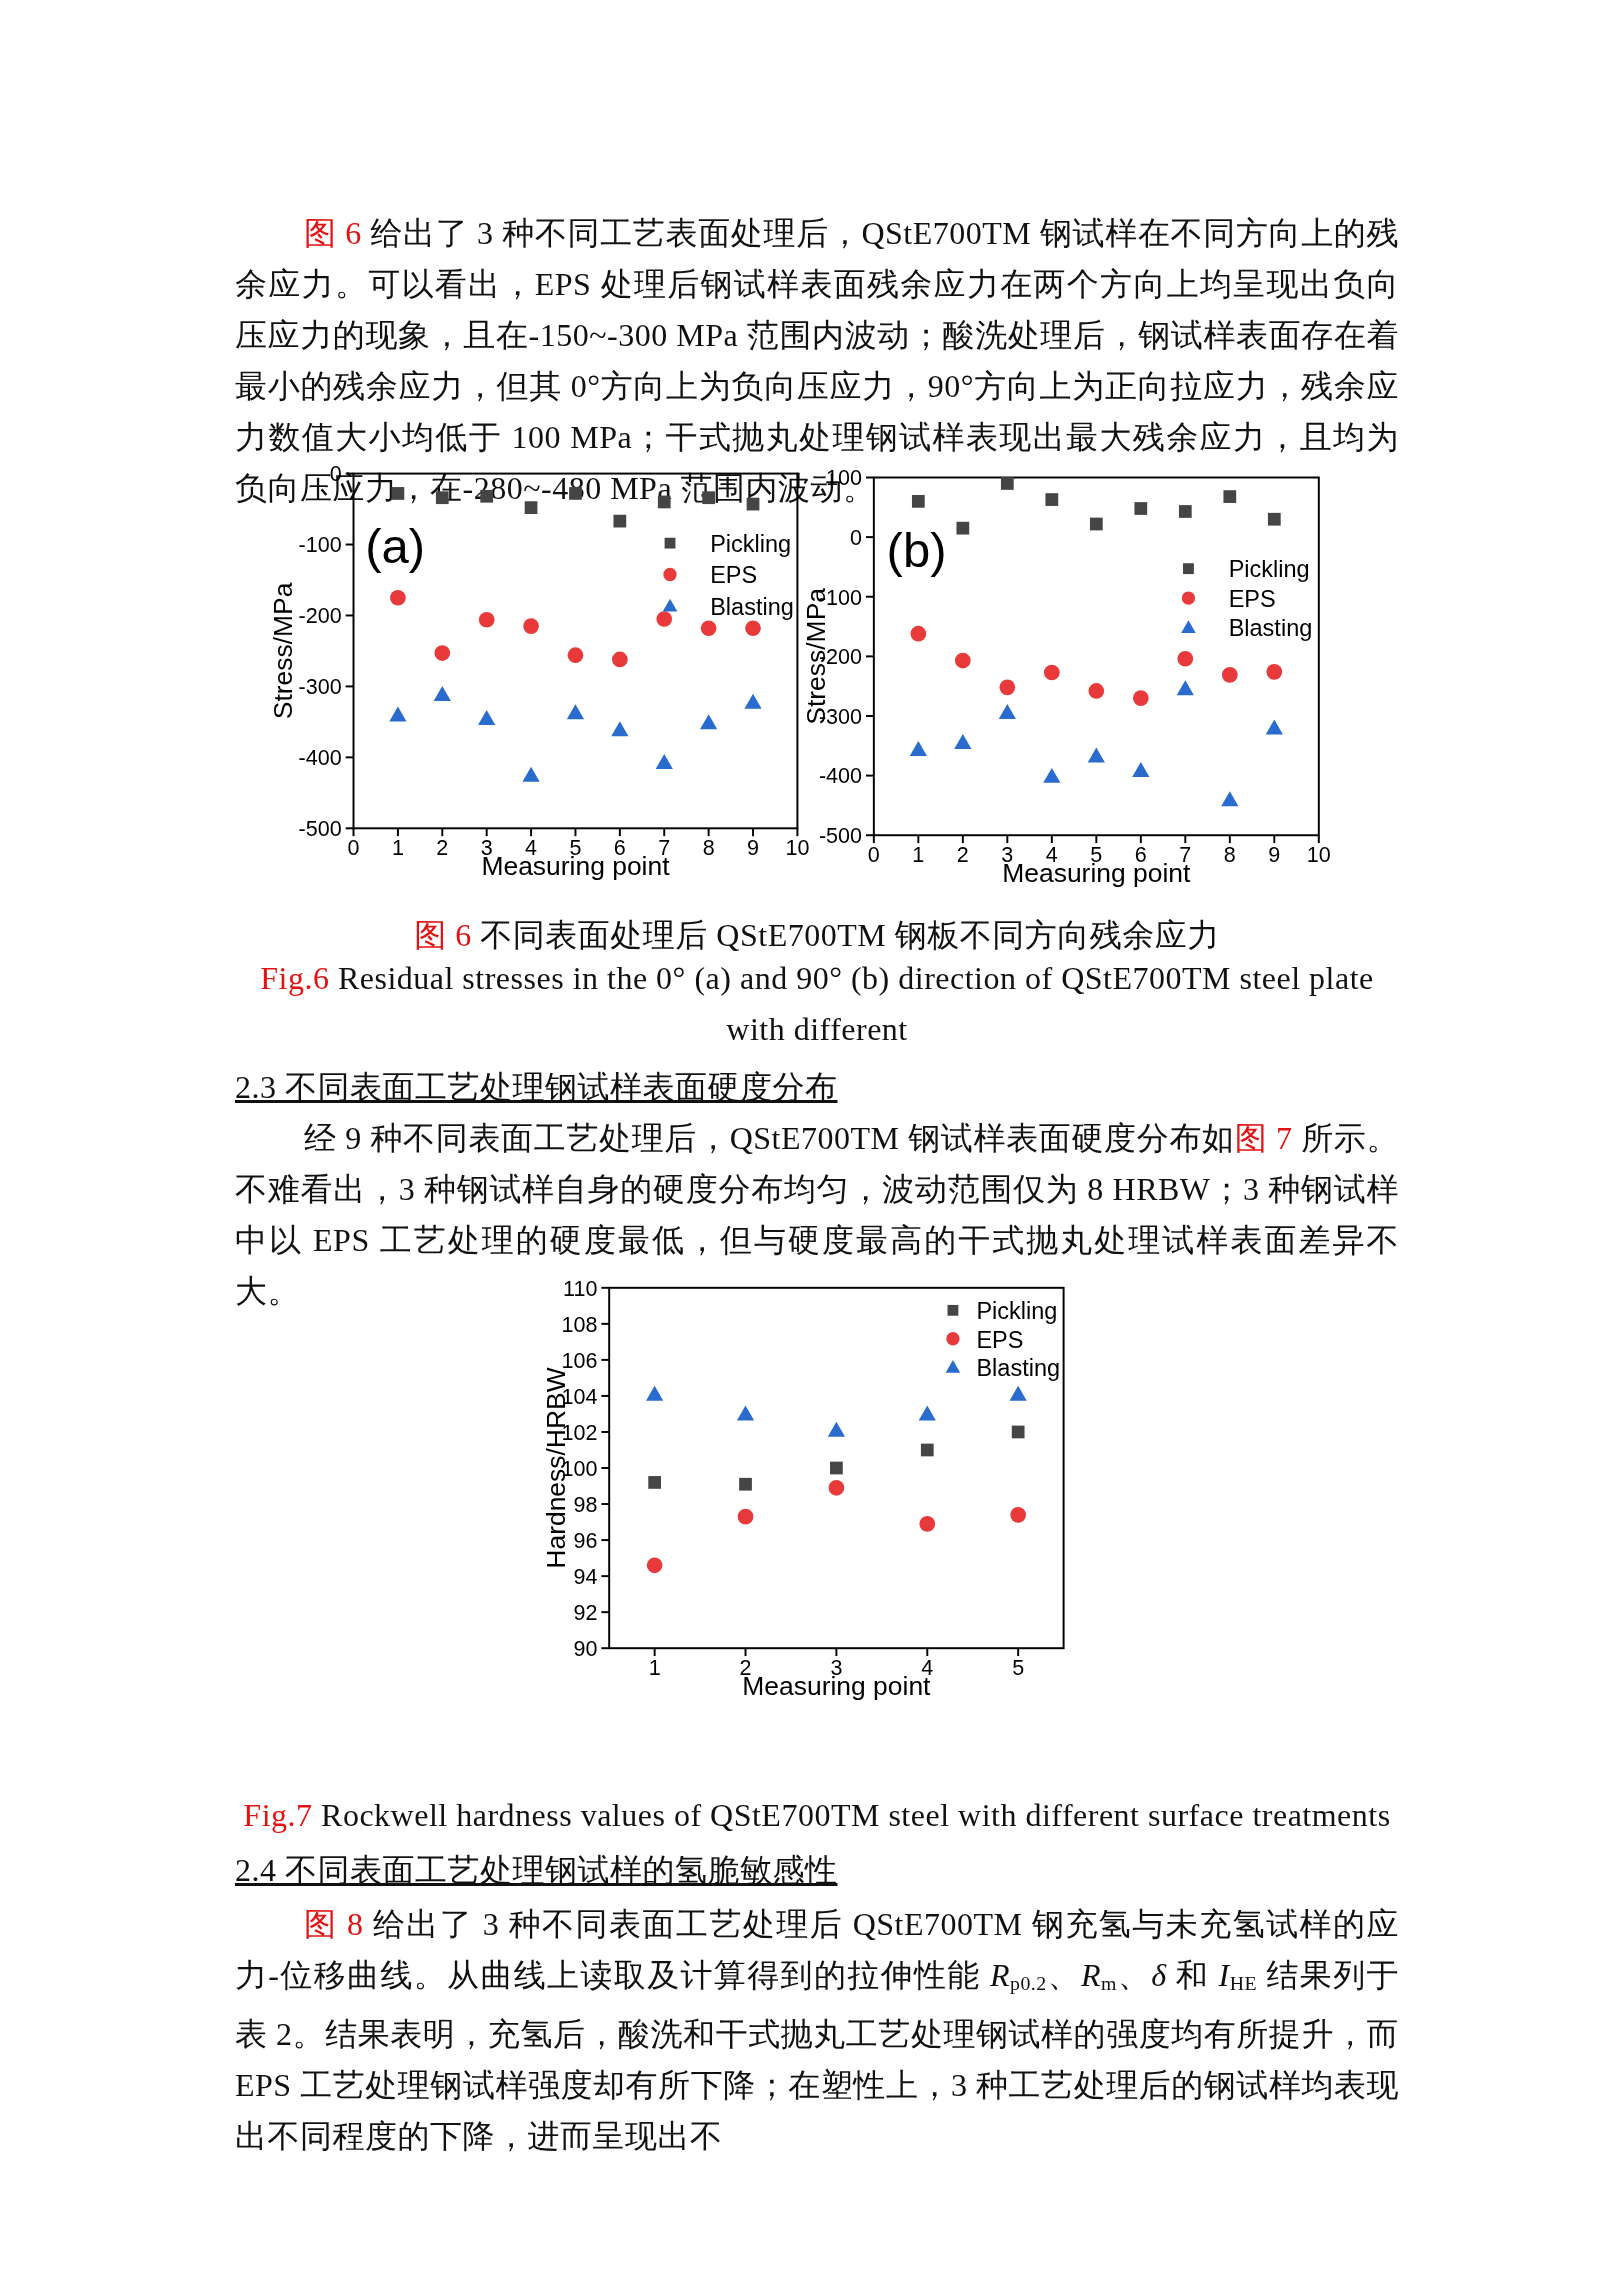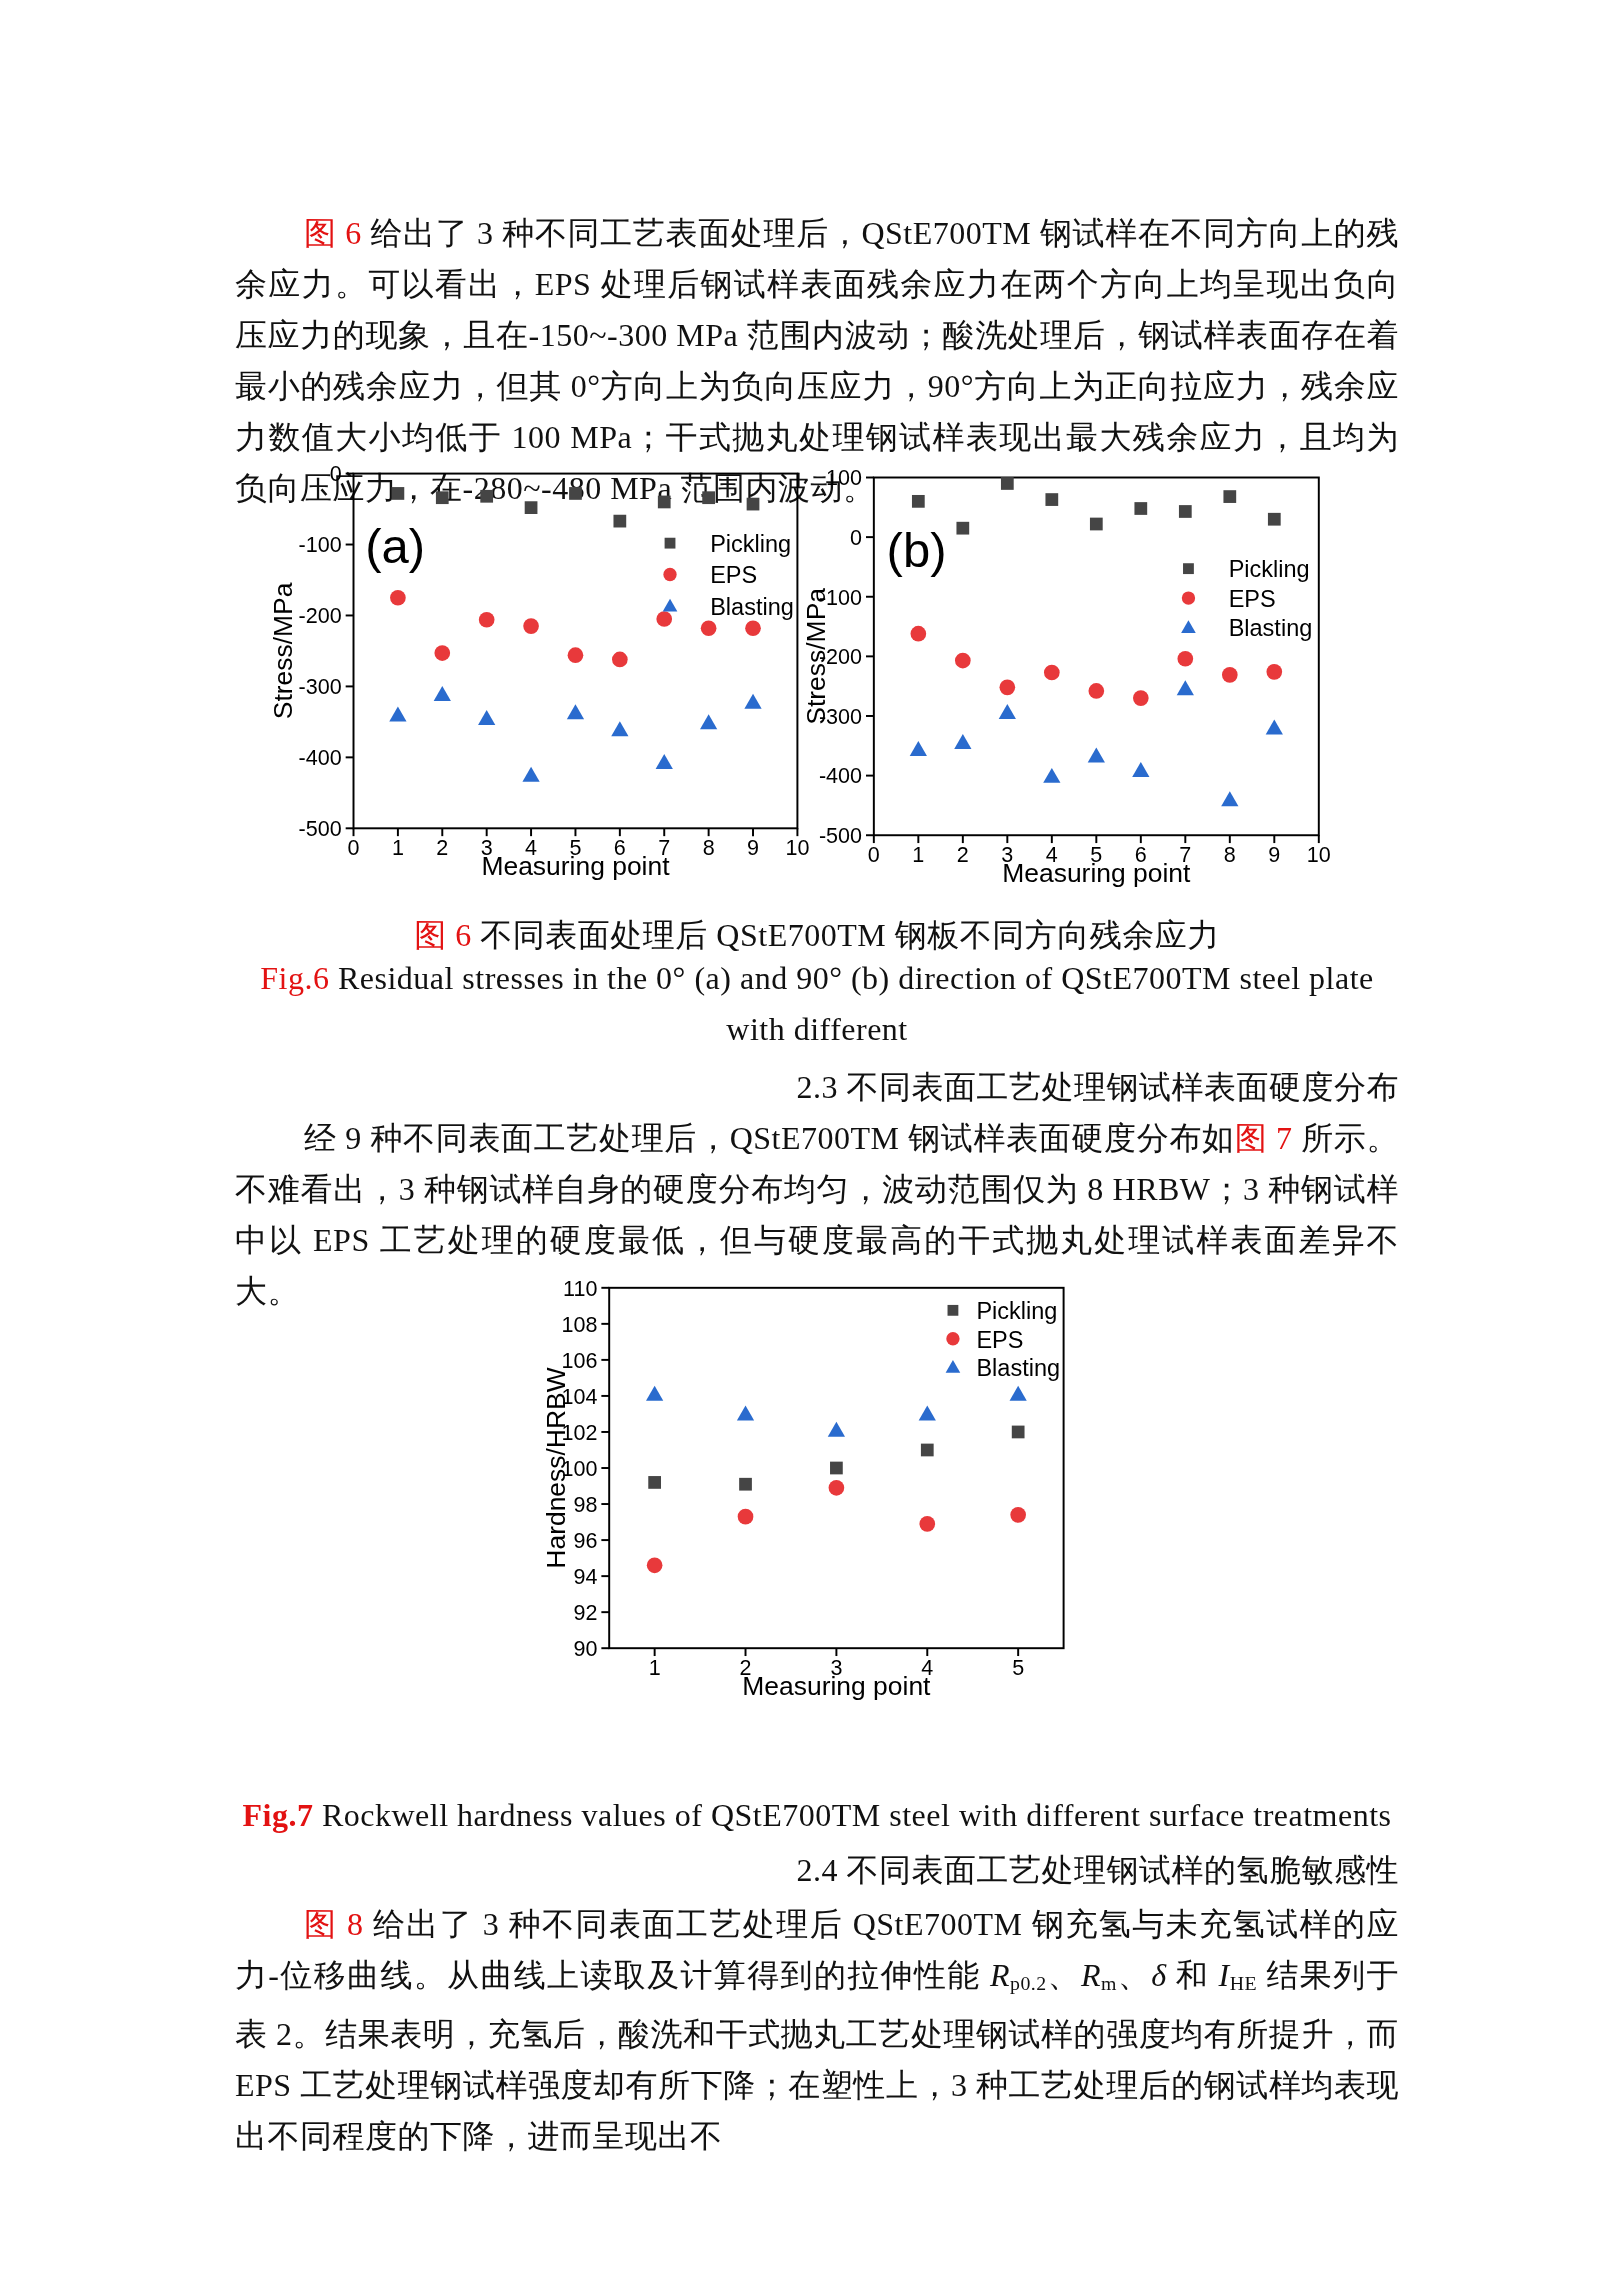--- a/index.html
+++ b/index.html
@@ -13,21 +13,21 @@
   }
   .textblock{
     position:absolute;
     left:235px;width:1164px;
     font-size:32px;line-height:51px;
     text-align:justify;
     letter-spacing:0.5px;
   }
   .para{text-indent:69px;}
   .center{text-align:center;text-indent:0;}
-  .heading{text-align:right;text-indent:0;}
+  .heading{text-align:left;text-indent:0;text-decoration:underline;}
   .chart{position:absolute;background:transparent;}
   svg text{font-family:"Liberation Sans","DejaVu Sans",sans-serif;fill:#000;}
 </style>
 </head>
 <body>
 
 <div class="page">
 
   <div class="textblock para" style="top:208px"><span style="color: rgb(227, 18, 18);">图 6</span><span> 给出了 3 种不同工艺表面处理后，QStE700TM 钢试样在不同方向上的残余应力。可以看出，EPS 处理后钢试样表面残余应力在两个方向上均呈现出负向压应力的现象，且在-150~-300 MPa 范围内波动；酸洗处理后，钢试样表面存在着最小的残余应力，但其 0°方向上为负向压应力，90°方向上为正向拉应力，残余应力数值大小均低于 100 MPa；干式抛丸处理钢试样表现出最大残余应力，且均为负向压应力，在-280~-480 MPa 范围内波动。</span></div>
 
@@ -243,20 +243,20 @@
       <path d="M 133.4 119.06000000000012 L 142.20000000000002 134.36000000000013 L 124.60000000000001 134.36000000000013 Z" fill="#2a6bce"></path>
       <path d="M 226.2 139.29999999999998 L 235 154.6 L 217.39999999999998 154.6 Z" fill="#2a6bce"></path>
       <path d="M 319 155.8600000000001 L 327.8 171.1600000000001 L 310.2 171.1600000000001 Z" fill="#2a6bce"></path>
       <path d="M 411.79999999999995 139.29999999999998 L 420.59999999999997 154.6 L 402.99999999999994 154.6 Z" fill="#2a6bce"></path>
       <path d="M 504.6 119.06000000000012 L 513.4 134.36000000000013 L 495.8 134.36000000000013 Z" fill="#2a6bce"></path>
       <path d="M 438 92.775 L 445.48 105.78 L 430.52 105.78 Z" fill="#2a6bce"></path>
       <text x="462" y="109" text-anchor="start" font-size="24">Blasting</text>
     </svg>
 
 
-  <div class="textblock center" style="top:1790px"><span style="color: rgb(227, 18, 18); font-weight: bold;">Fig.7</span><span> Rockwell hardness values of QStE700TM steel with different surface treatments</span></div>
+  <div class="textblock center" style="top:1790px"><span style="color: rgb(227, 18, 18);">Fig.7</span><span> Rockwell hardness values of QStE700TM steel with different surface treatments</span></div>
 
   <div class="textblock heading" style="top:1845px">2.4 不同表面工艺处理钢试样的氢脆敏感性</div>
 
   <div class="textblock para" style="top:1899px"><span style="color: rgb(227, 18, 18);">图 8</span><span> 给出了 3 种不同表面工艺处理后 QStE700TM 钢充氢与未充氢试样的应力-位移曲线。从曲线上读取及计算得到的拉伸性能 </span><span style="font-style: italic;">R</span><span style="font-size: 0.62em; vertical-align: -0.2em;">p0.2</span><span>、</span><span style="font-style: italic;">R</span><span style="font-size: 0.62em; vertical-align: -0.2em;">m</span><span>、</span><span style="font-style: italic;">δ</span><span> 和 </span><span style="font-style: italic;">I</span><span style="font-size: 0.62em; vertical-align: -0.2em;">HE</span><span> 结果列于表 2。结果表明，充氢后，酸洗和干式抛丸工艺处理钢试样的强度均有所提升，而 EPS 工艺处理钢试样强度却有所下降；在塑性上，3 种工艺处理后的钢试样均表现出不同程度的下降，进而呈现出不</span></div>
 
 </div>
 
 
 </body></html>

